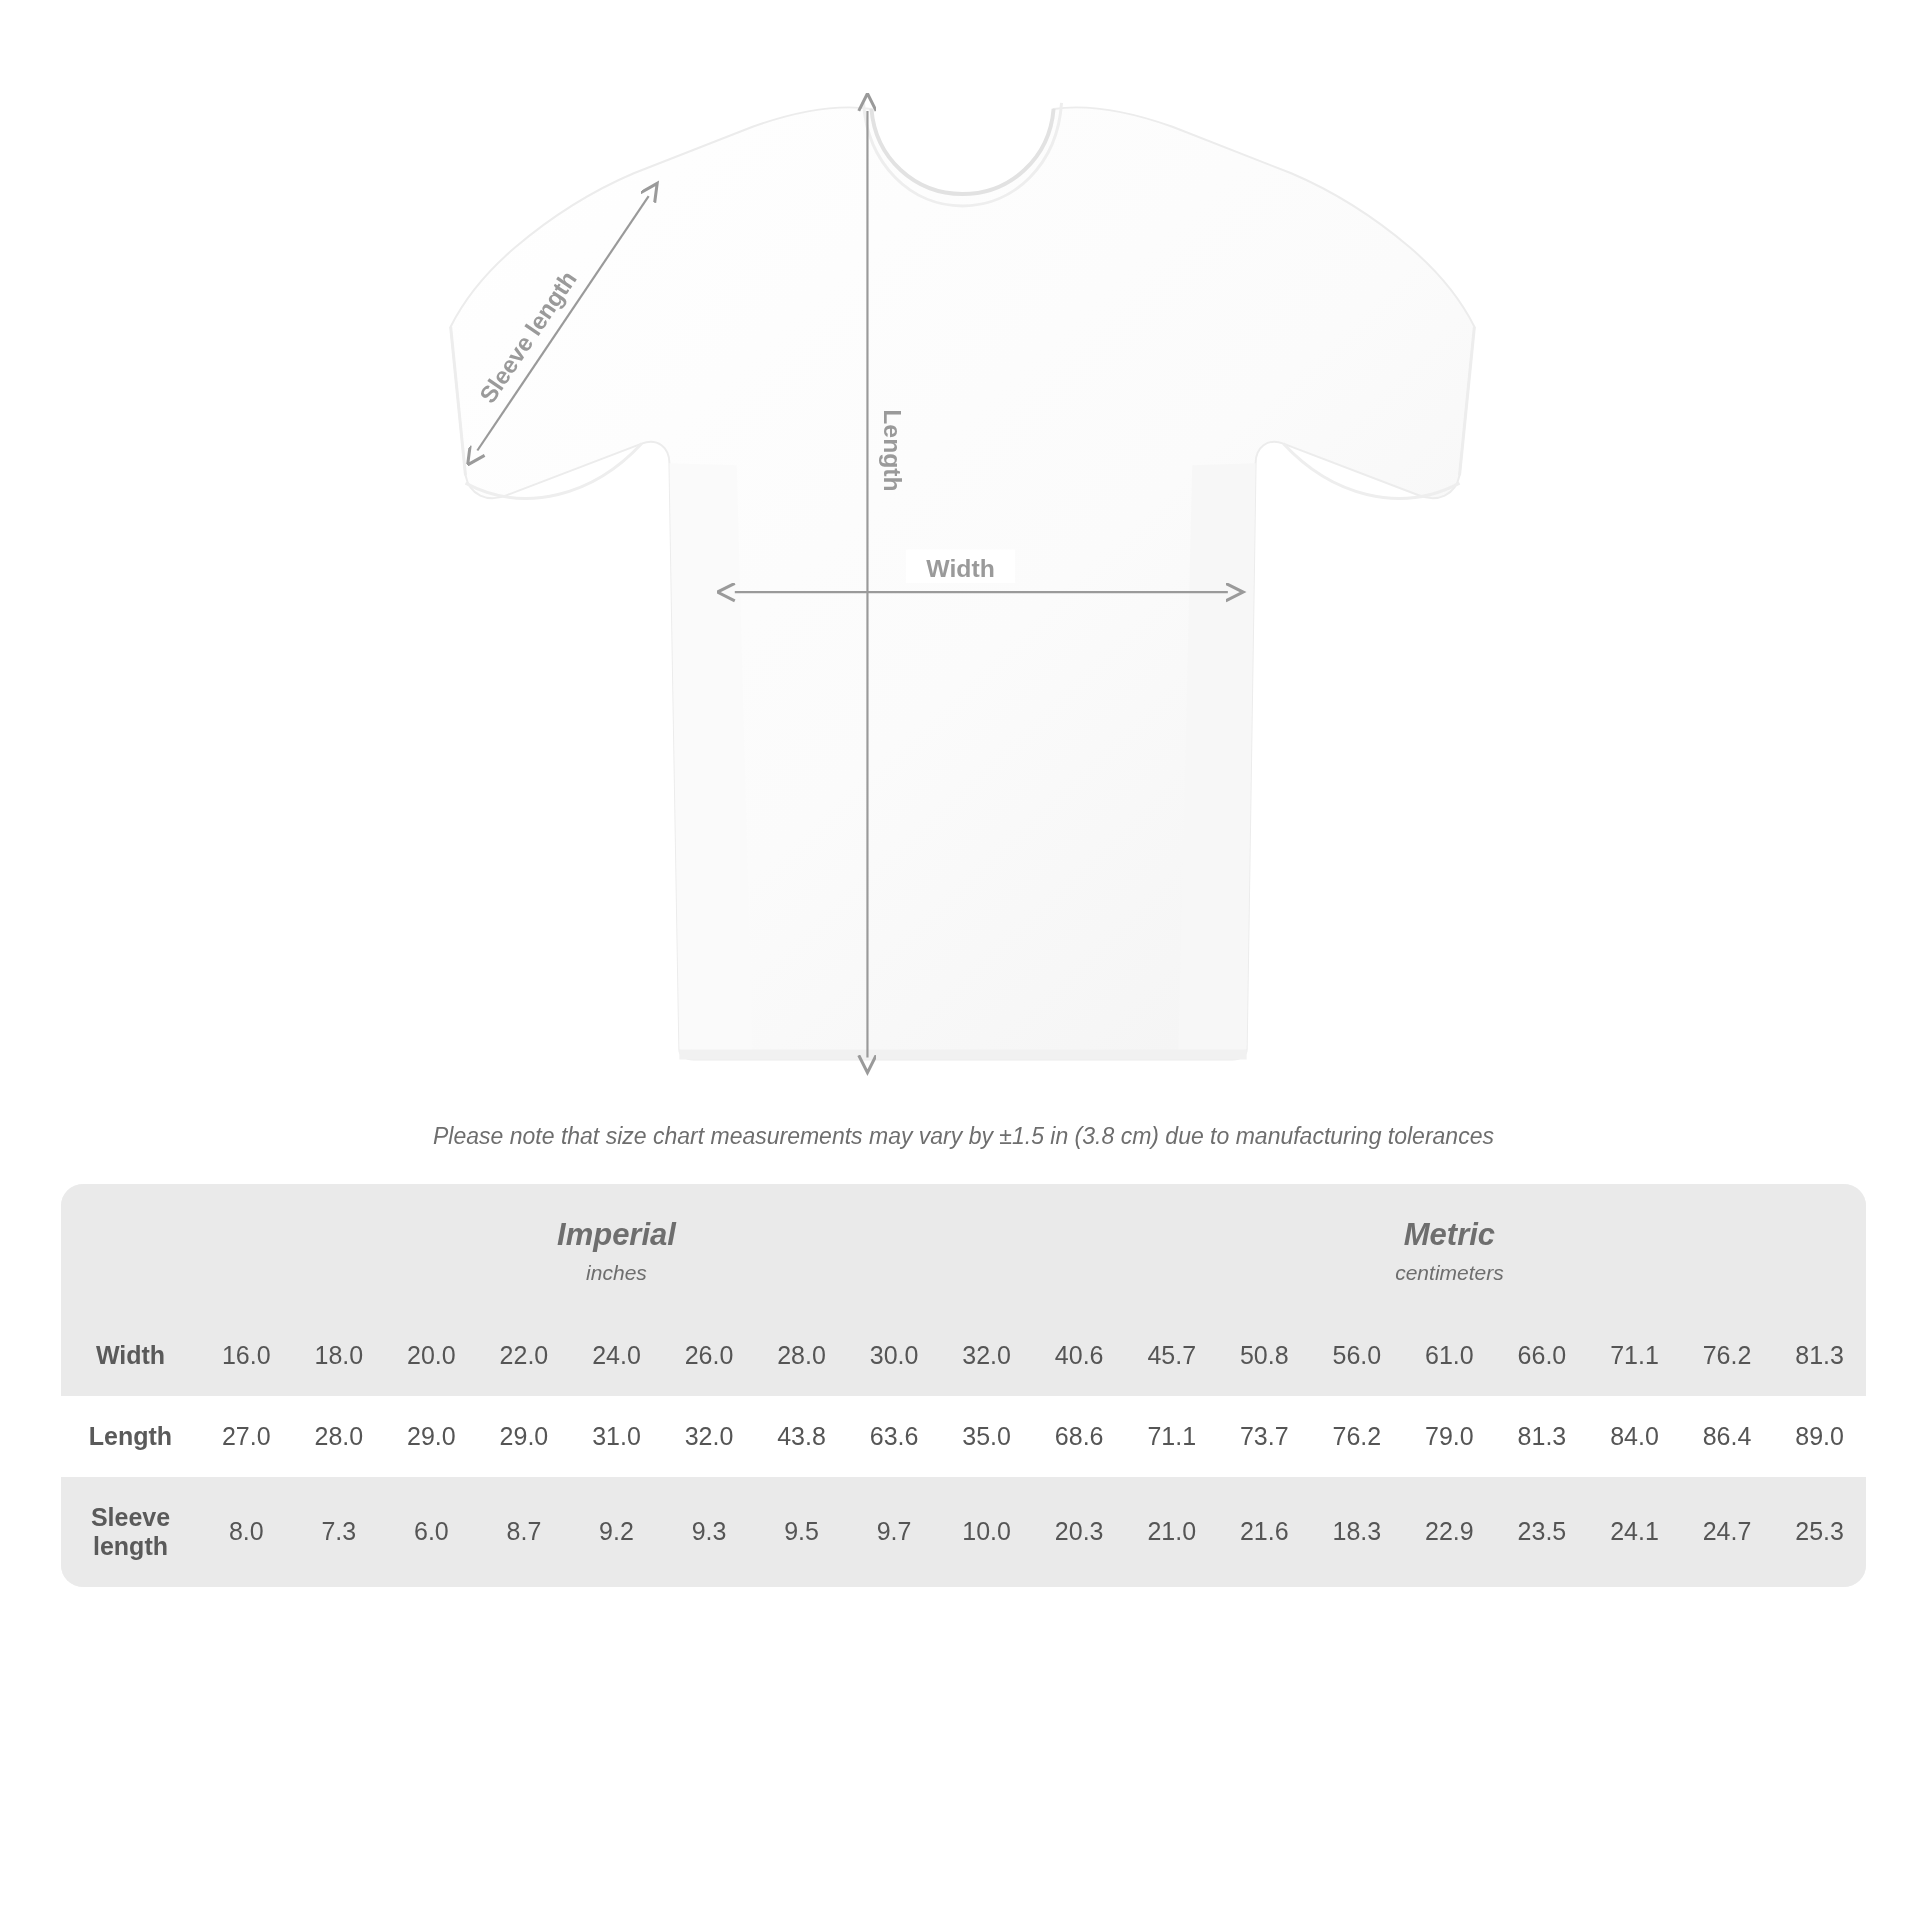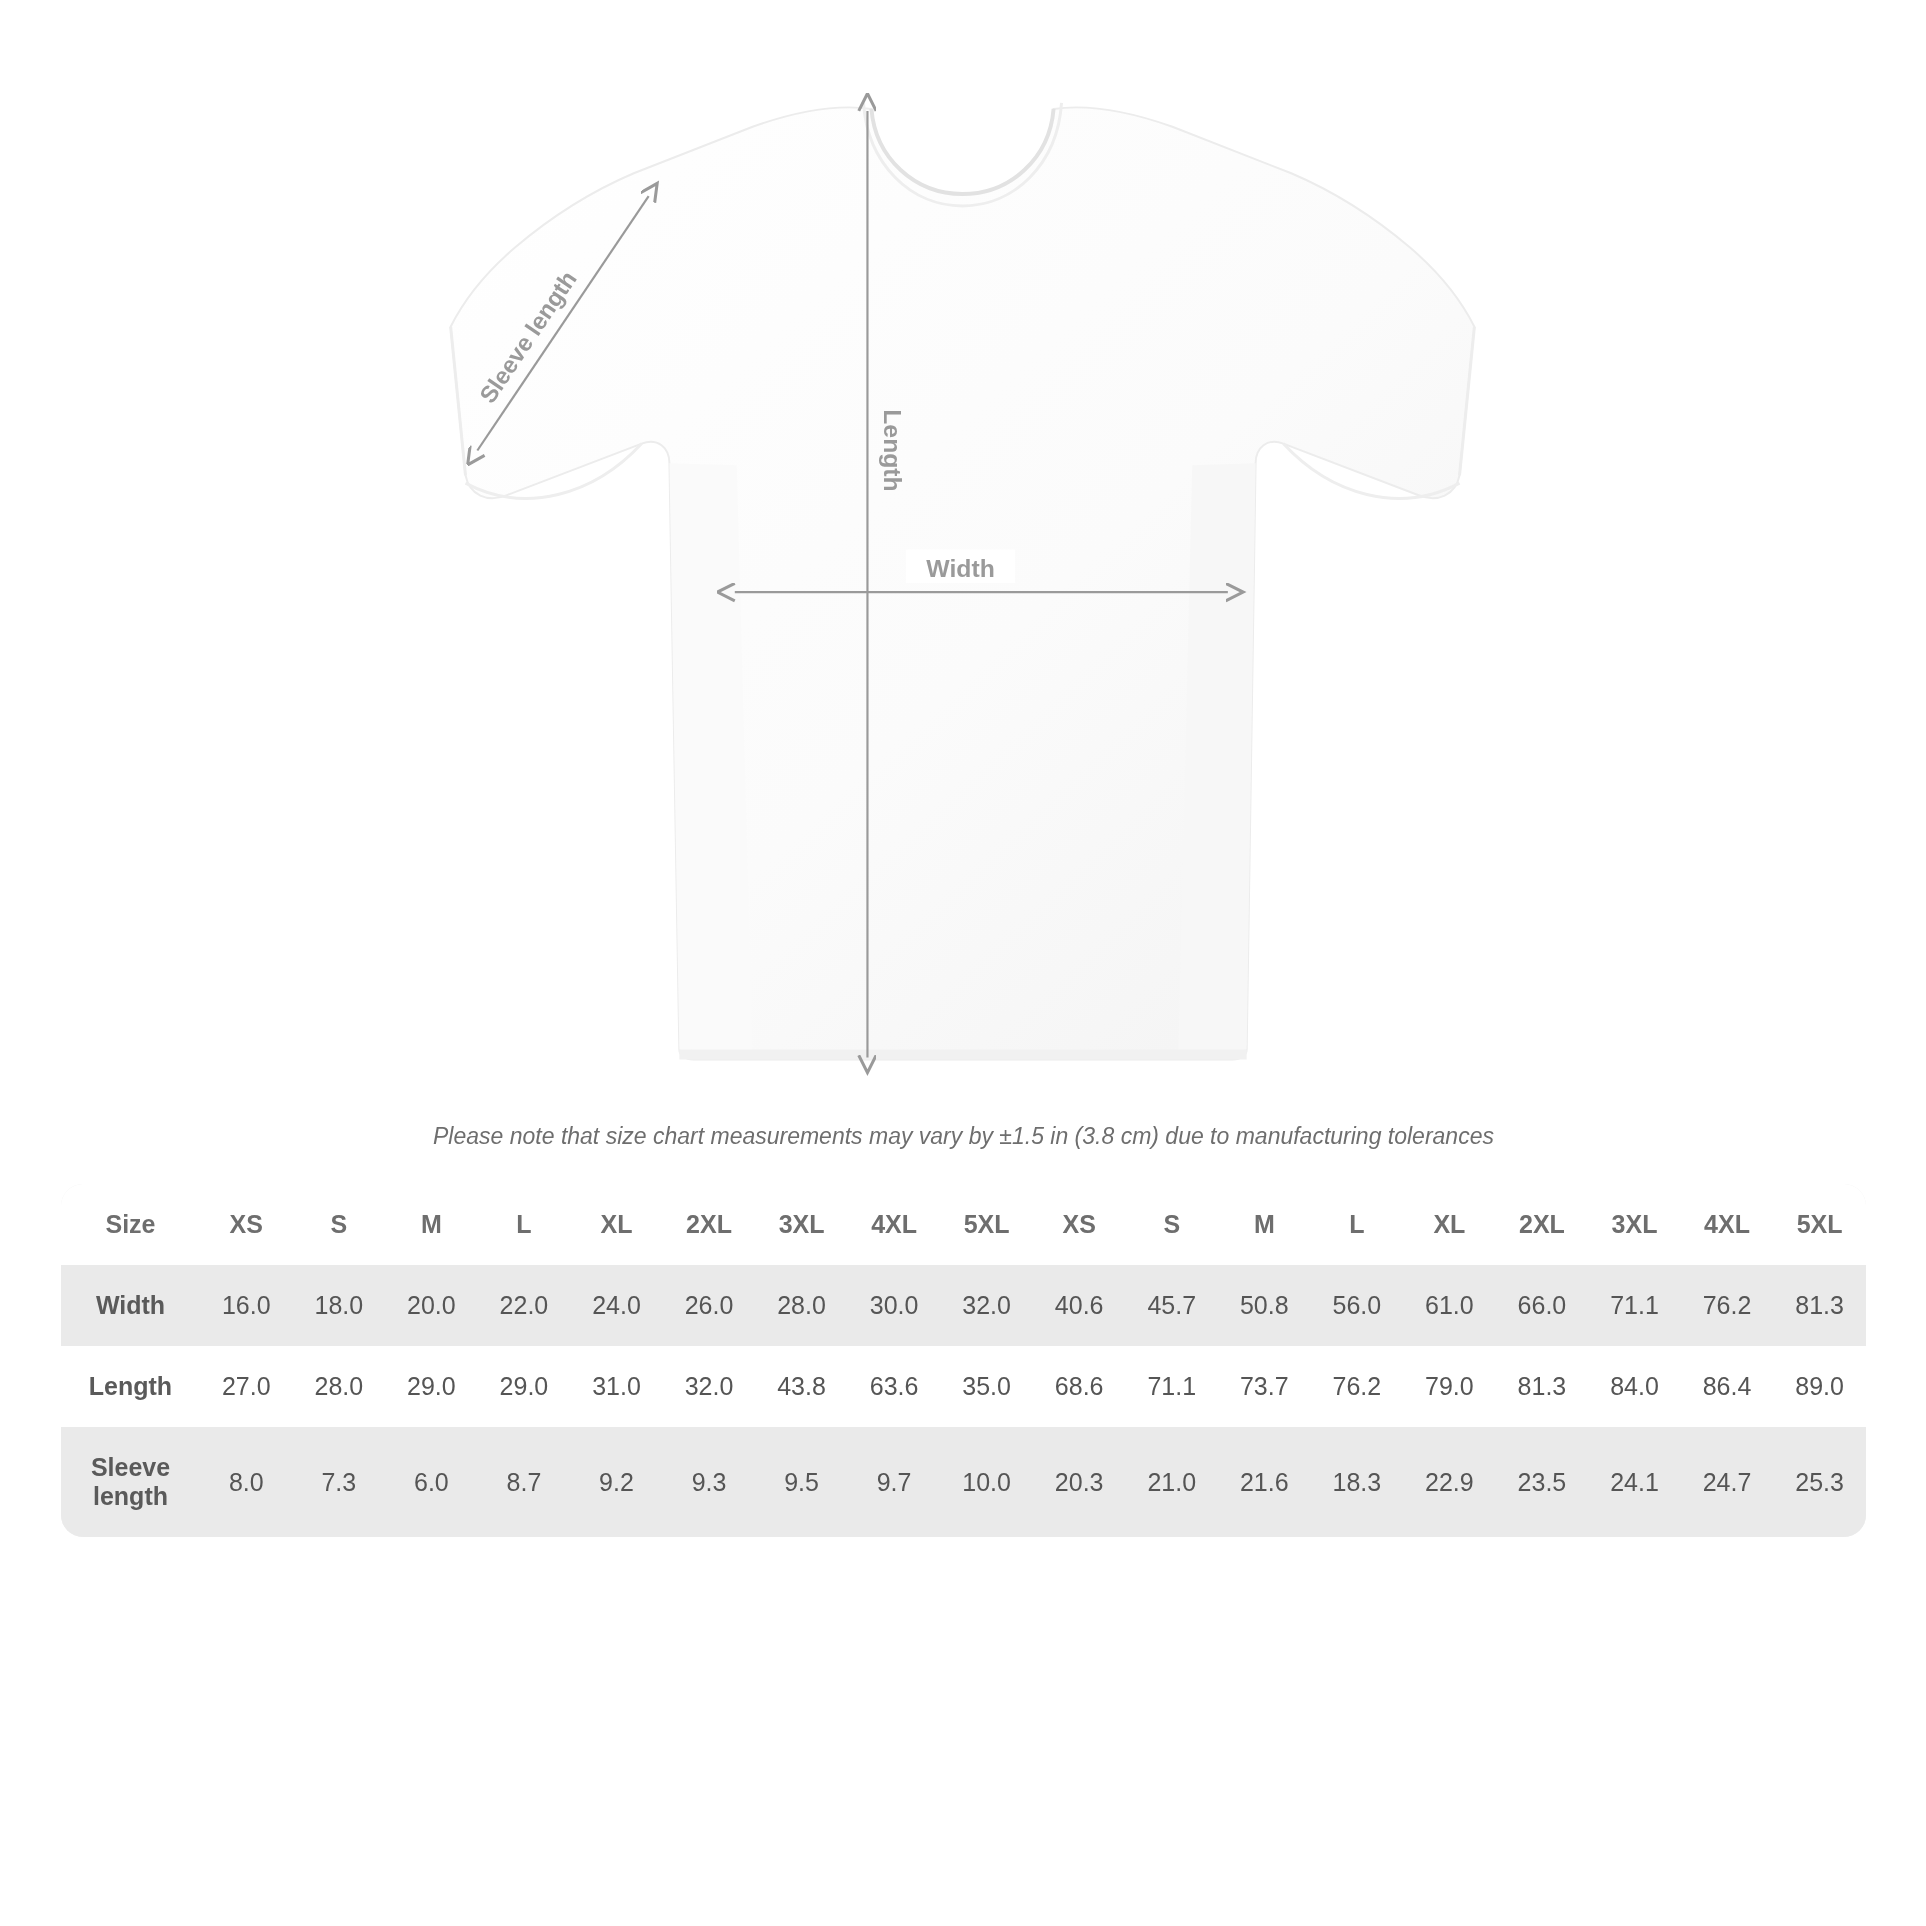--- a/index.html
+++ b/index.html
@@ -203,42 +203,32 @@
     <div class="chart-note">Please note that size chart measurements may vary by ±1.5 in (3.8 cm) due to manufacturing tolerances</div>
   </div>
 
   <div class="table-wrap">
     <table class="size-table">
       <colgroup>
         <col class="col-label">
         <col span="18" class="col-cell">
       </colgroup>
       <tbody>
-
-        <tr class="head-row">
-          <td class="rowlabel">Size</td>
-          <td>XS</td>
-          <td>S</td>
-          <td>M</td>
-          <td>L</td>
-          <td>XL</td>
-          <td>2XL</td>
-          <td>3XL</td>
-          <td>4XL</td>
-          <td>5XL</td>
-          <td>XS</td>
-          <td>S</td>
-          <td>M</td>
-          <td>L</td>
-          <td>XL</td>
-          <td>2XL</td>
-          <td>3XL</td>
-          <td>4XL</td>
-          <td>5XL</td>
-        </tr>
+        <tr class="unit-head">
+          <td></td>
+          <td colspan="9">
+            <div class="unit-name">Imperial</div>
+            <div class="unit-sub">inches</div>
+          </td>
+          <td colspan="9">
+            <div class="unit-name">Metric</div>
+            <div class="unit-sub">centimeters</div>
+          </td>
+        </tr>
+
 
         <tr class="data-row shaded">
           <td class="rowlabel">Width</td>
           <td>16.0</td>
           <td>18.0</td>
           <td>20.0</td>
           <td>22.0</td>
           <td>24.0</td>
           <td>26.0</td>
           <td>28.0</td>

